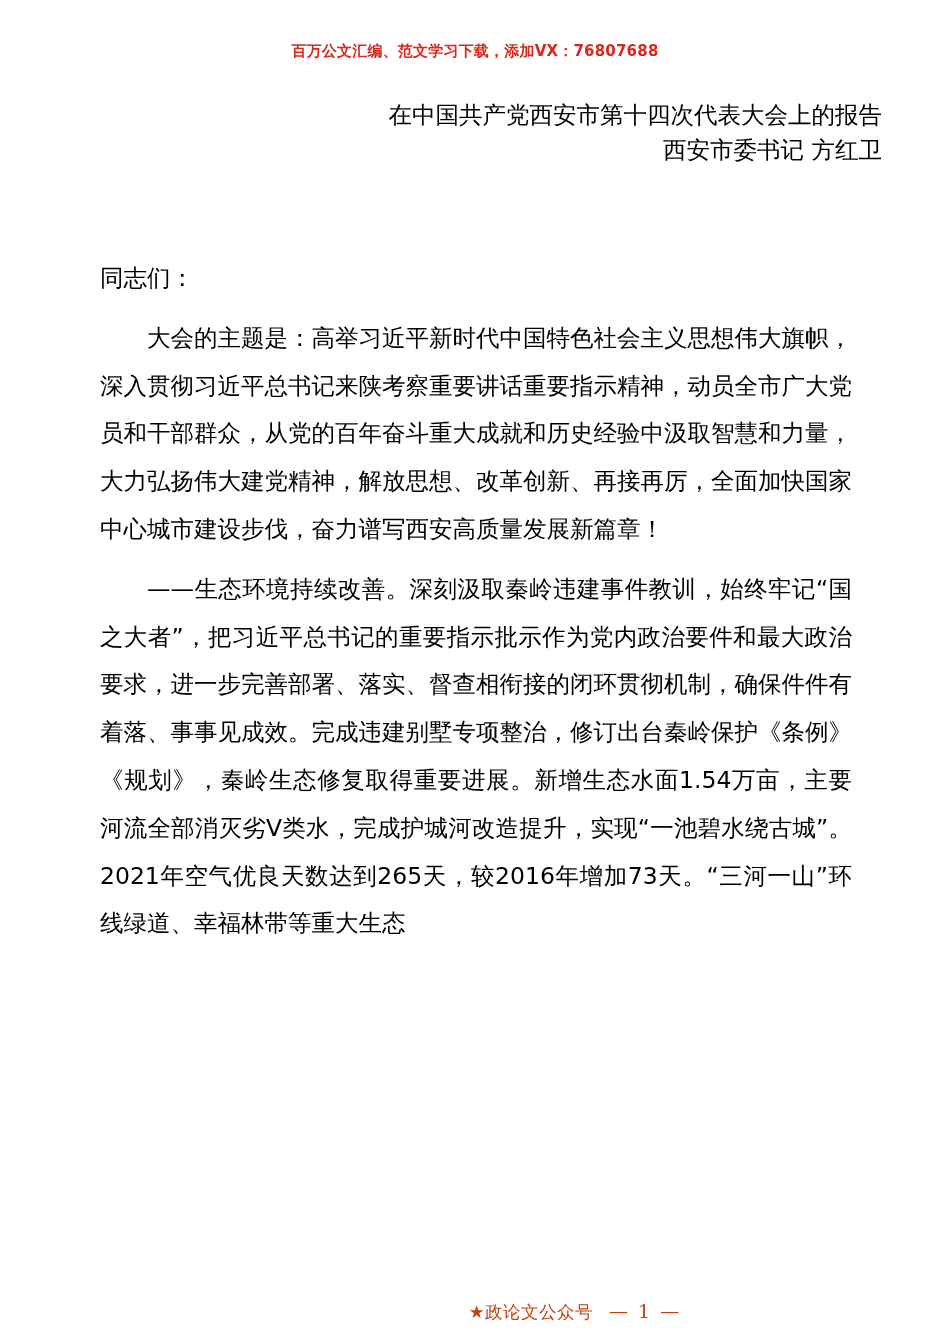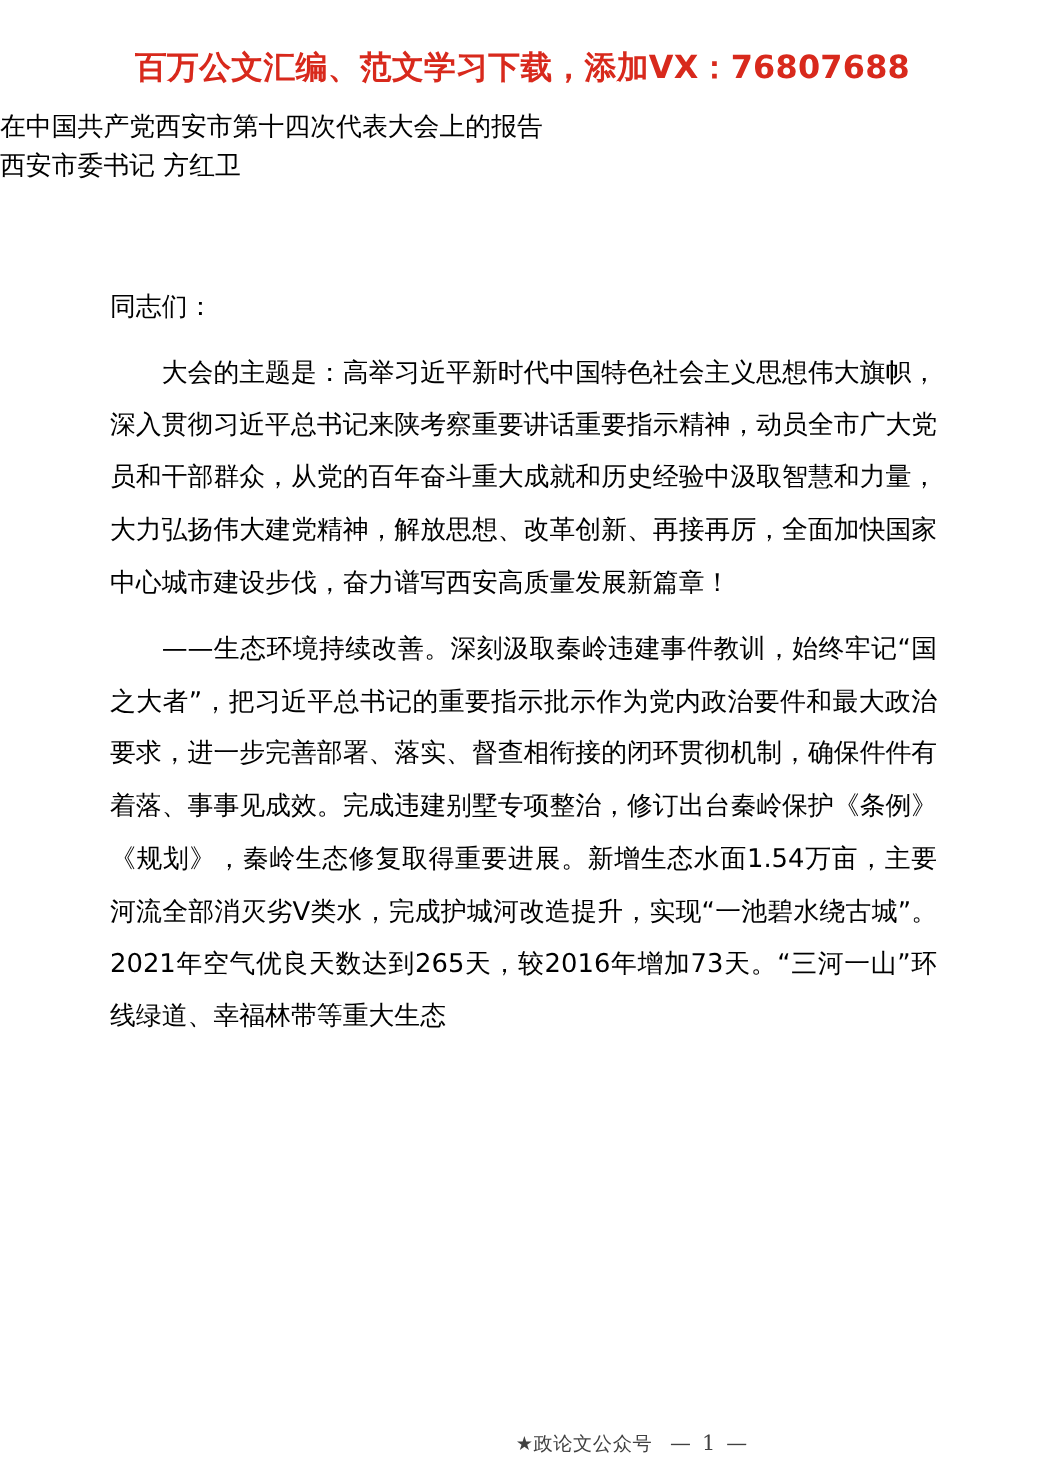--- a/index.html
+++ b/index.html
@@ -20,34 +20,34 @@
     box-sizing: border-box;
   }
 
   
   .promo-banner {
     position: absolute;
     top: 42px;
     left: 0;
     width: 950px;
     text-align: center;
-    font-size: 29px;
+    font-size: 15px;
     font-weight: bold;
     letter-spacing: 0.2px;
     color: #d8291c;
     white-space: nowrap;
   }
 
   
   .doc-title-block {
     position: absolute;
     top: 98px;
     left: 0;
     width: 882px;
-    text-align: left;
+    text-align: right;
   }
   .title-line {
     font-size: 23.5px;
     line-height: 35px;
     font-weight: normal;
     color: #000000;
     white-space: nowrap;
   }
 
   
@@ -83,21 +83,21 @@
     bottom: 20px;
     left: 0;
     width: 950px;
     text-align: center;
     white-space: nowrap;
   }
   .footer-inner {
     display: inline-block;
     padding-left: 200px;
     font-size: 19px;
-    color: #404040;
+    color: #c2410c;
   }
   .footer-mark {
     font-size: 17.5px;
     letter-spacing: 0.5px;
   }
   .footer-pageno {
     font-family: "DejaVu Serif", "Liberation Serif", serif;
     font-size: 19px;
     padding-left: 10px;
     letter-spacing: 2px;

